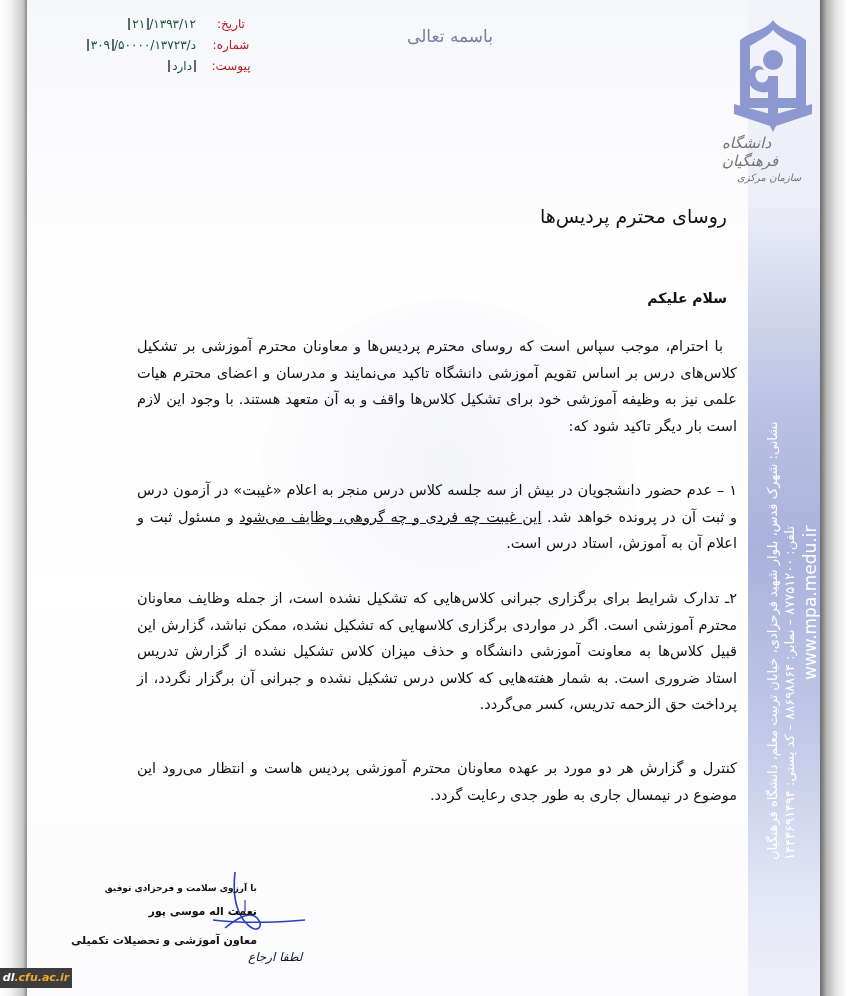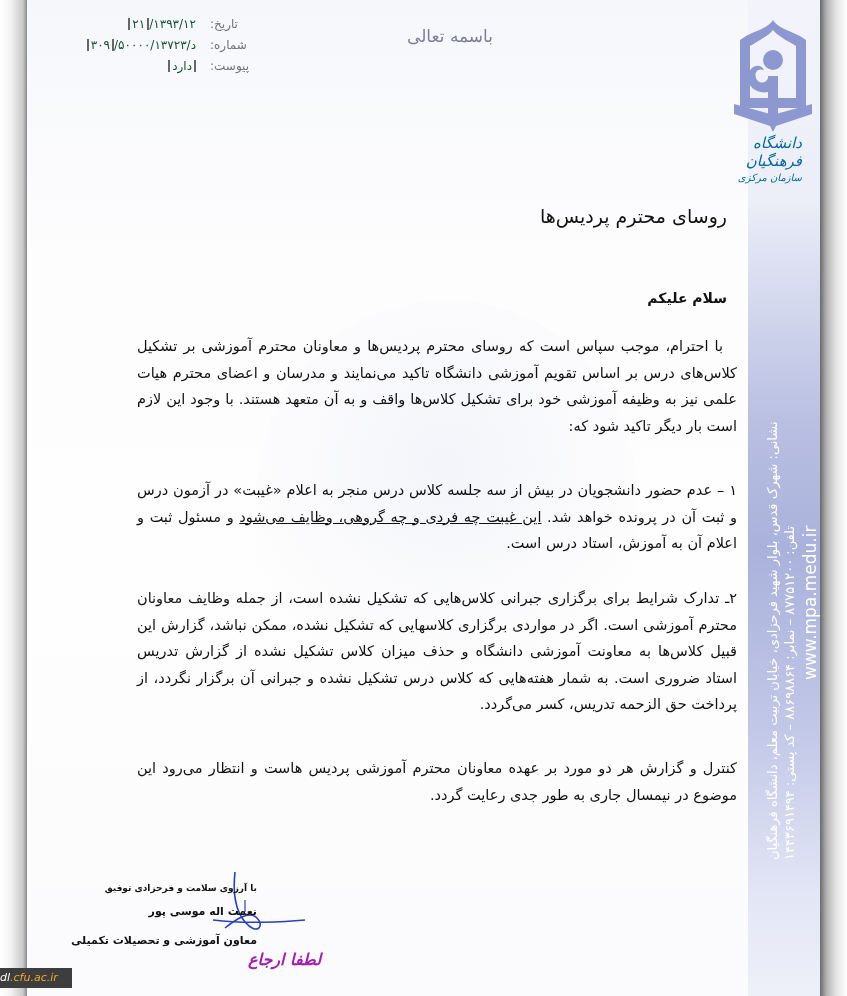--- a/index.html
+++ b/index.html
@@ -37,37 +37,37 @@
       direction: rtl;
     }
     .vt-address { left: 765px; top: 860px; font-size: 13px; width: 560px; text-align: left; }
     .vt-phone { left: 782px; top: 860px; font-size: 13px; width: 560px; text-align: left; }
     .vt-web { left: 800px; top: 680px; font-size: 17px; direction: ltr; width: 200px; }
 
     .logo {
       position: absolute; left: 728px; top: 18px; width: 90px; height: 120px;
     }
     .logo-caption {
-      position: absolute; left: 722px; top: 134px; width: 80px; text-align: right;
-      color: #0369a1; font-family: "DejaVu Serif", serif; direction: rtl;
+      position: absolute; left: 722px; top: 134px; width: 80px; text-align: left;
+      color: #737373; font-family: "DejaVu Serif", serif; direction: rtl;
     }
     .logo-caption .l1 { font-size: 15px; font-style: italic; display: block; }
     .logo-caption .l2 { font-size: 10px; font-style: italic; display: block; margin-top: 2px; margin-left: 15px; }
 
     .bismillah {
       position: absolute; left: 405px; top: 26px; width: 90px; text-align: center;
       font-family: "DejaVu Serif", serif; font-size: 17px;
       color: #7b7e9e; direction: rtl;
     }
     .meta {
       position: absolute; top: 14px; right: 595px; direction: rtl;
       font-size: 12px; color: #8a8a8a;
     }
     .meta-row { height: 21px; line-height: 21px; display: flex; gap: 14px; }
-    .meta-label { width: 42px; text-align: left; color: #737373; }
+    .meta-label { width: 42px; text-align: center; color: #b91c1c; }
     .meta-value { color: #14532d; direction: rtl; }
     .meta-value .bracket {
       display: inline-block; border-left: 2px solid #666; border-right: 2px solid #666;
       padding: 0 2px; line-height: 12px;
     }
 
     .rtl-block { position: absolute; direction: rtl; text-align: justify; color: #111; }
     .addressee { right: 120px; top: 205px; font-size: 19px; font-weight: normal; }
     .greeting { right: 120px; top: 290px; font-size: 14px; font-weight: bold; }
     .para {
@@ -85,26 +85,26 @@
       position: absolute; right: 590px; top: 883px; direction: rtl; text-align: right; color: #111;
     }
     .closing .wish { font-size: 9px; font-weight: bold; display: block; margin-bottom: 12px; }
     .closing .name { font-size: 11px; font-weight: bold; display: block; text-align: right; }
     .closing .title { font-size: 11px; font-weight: bold; display: block; margin-top: 16px; }
     .signature {
       position: absolute; left: 205px; top: 870px; width: 110px; height: 100px;
     }
     .stamp-text {
       position: absolute; left: 248px; top: 950px; font-family: "DejaVu Serif", serif; font-style: italic;
-      font-size: 16px; color: #a21caf; direction: rtl; font-weight: bold;
+      font-size: 12px; color: #0f172a; direction: rtl;
     }
     .source-badge {
       position: absolute; left: 0; top: 968px; width: 72px; height: 20px;
-      background: #3d3d3d; color: #f0a830; font-weight: normal; font-style: italic;
-      font-size: 11px; line-height: 20px; text-align: left;
+      background: #3d3d3d; color: #f0a830; font-weight: bold; font-style: italic;
+      font-size: 11px; line-height: 20px; text-align: center;
       font-family: "DejaVu Sans", sans-serif;
     }
     .source-badge .prefix { color: #ffffff; }
   </style>
 </head>
 <body>
 
 <div class="shadow-left"></div>
 
 <div class="paper">

